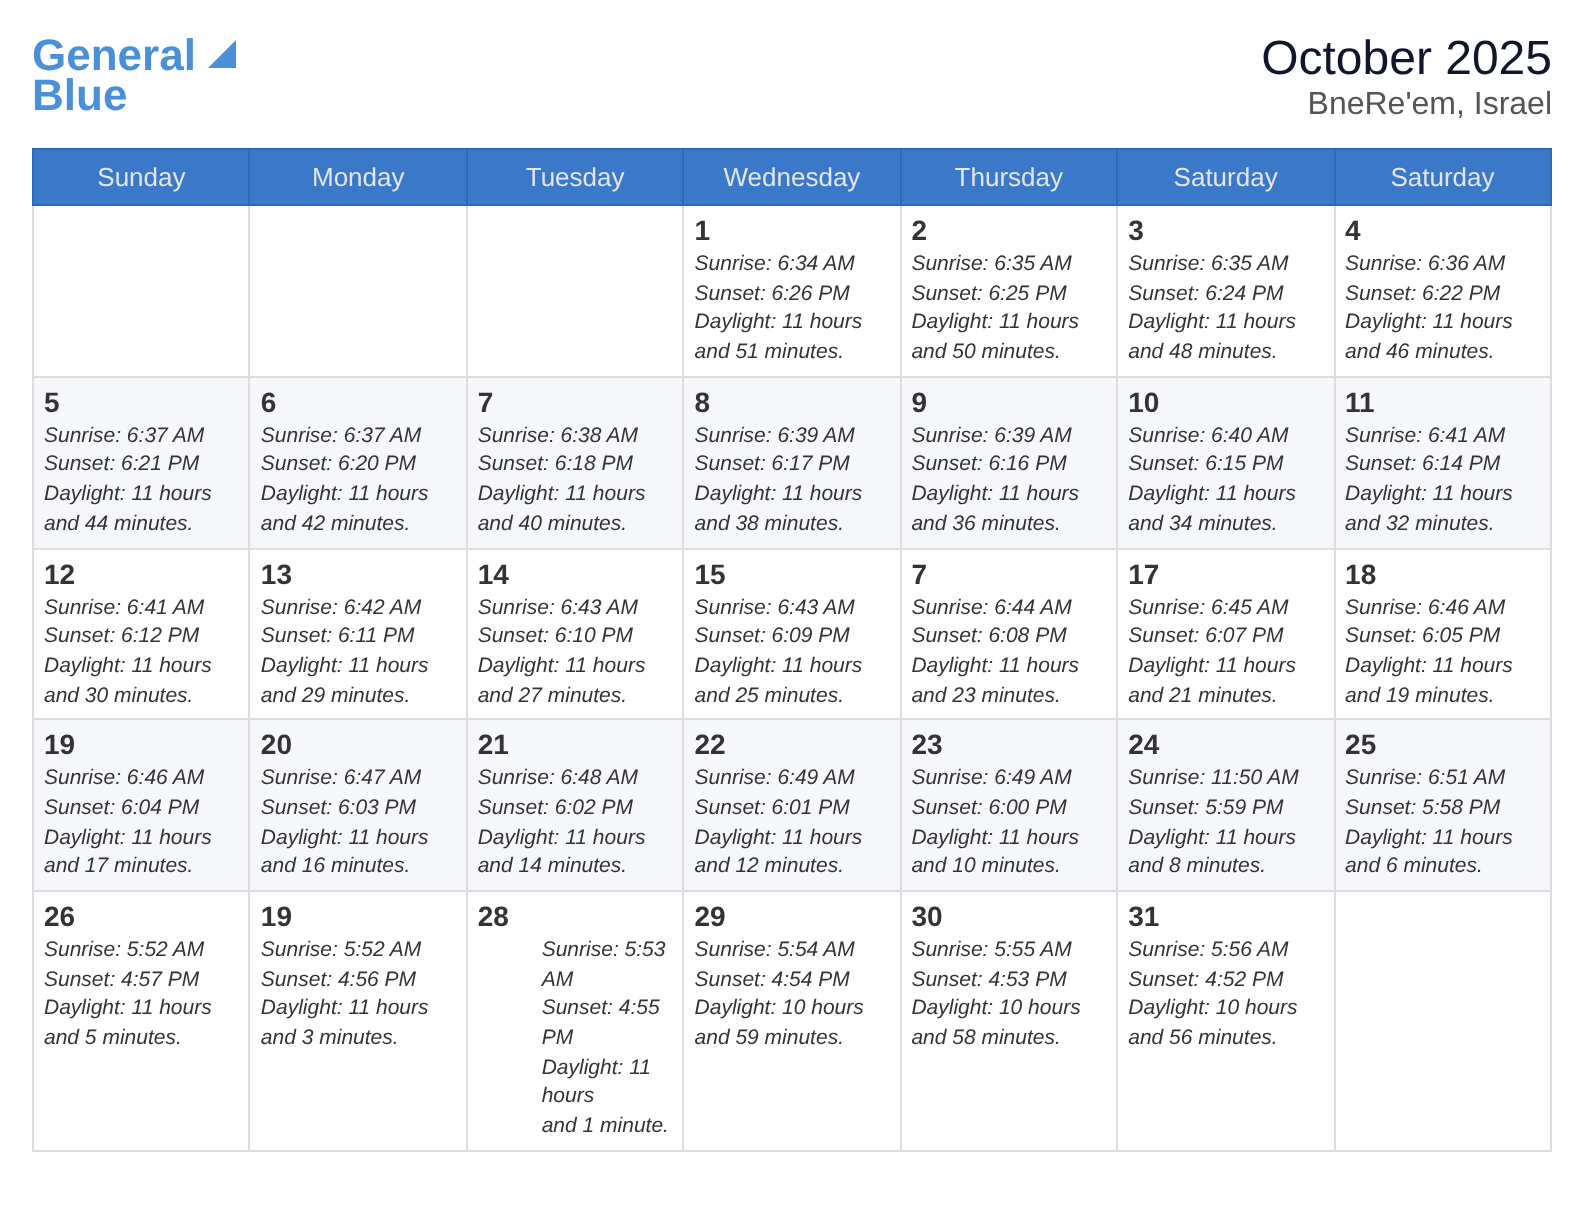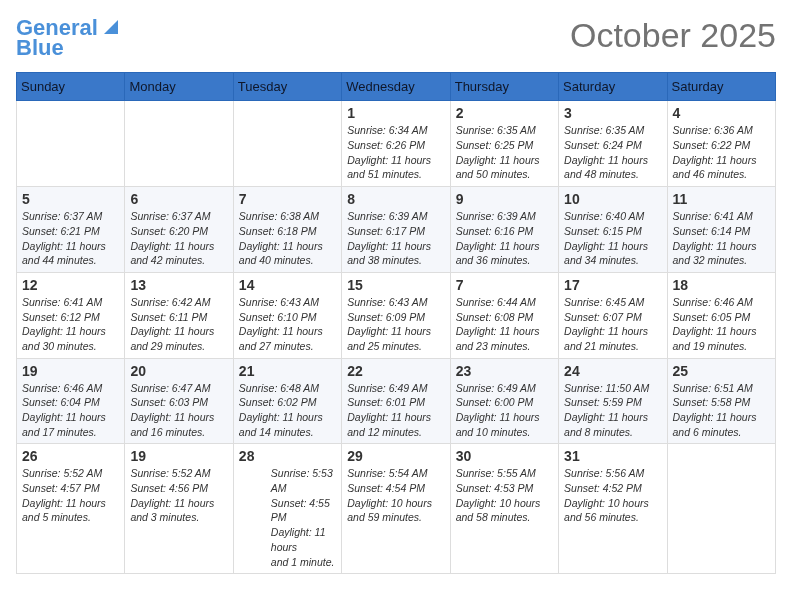--- a/index.html
+++ b/index.html
@@ -26,39 +26,39 @@
       color: #333;
       line-height: 1.1;
     }
     .logo-text span {
       color: #4a90d9;
     }
     .title-block {
       text-align: right;
     }
     .month-title {
-      font-size: 34px;
-      color: #737373;
+      font-size: 24px;
+      color: #0f172a;
       font-weight: normal;
     }
     .location {
       font-size: 16px;
       color: #555;
     }
     .calendar {
       width: 100%;
       border-collapse: collapse;
       border: 1px solid #ccc;
     }
     .calendar th {
       background-color: #3a78c9;
-      color: #0f172a;
+      color: #e5e5e5;
       font-size: 13px;
       padding: 6px 4px;
-      text-align: left;
+      text-align: center;
       border: 1px solid #2a68b9;
       font-weight: normal;
     }
     .calendar td {
       vertical-align: top;
       border: 1px solid #ddd;
       padding: 4px 5px;
       width: 107px;
       min-height: 80px;
       height: 82px;
@@ -93,20 +93,21 @@
         <span class="logo-text"><span>General</span></span>
         <svg width="18" height="18" viewBox="0 0 18 18" style="margin-left:2px;margin-top:-6px;">
           <polygon points="4,18 18,4 18,18" fill="#4a90d9"></polygon>
         </svg>
       </div>
       <span class="logo-text" style="color:#4a90d9;margin-top:-4px;">Blue</span>
     </div>
   </div>
   <div class="title-block">
     <div class="month-title">October 2025</div>
+    <div class="location">BneRe'em, Israel</div>
   </div>
 </div>
 
 <table class="calendar">
   <thead>
     <tr>
     <th>Sunday</th>
         <th>Monday</th>
         <th>Tuesday</th>
         <th>Wednesday</th>

